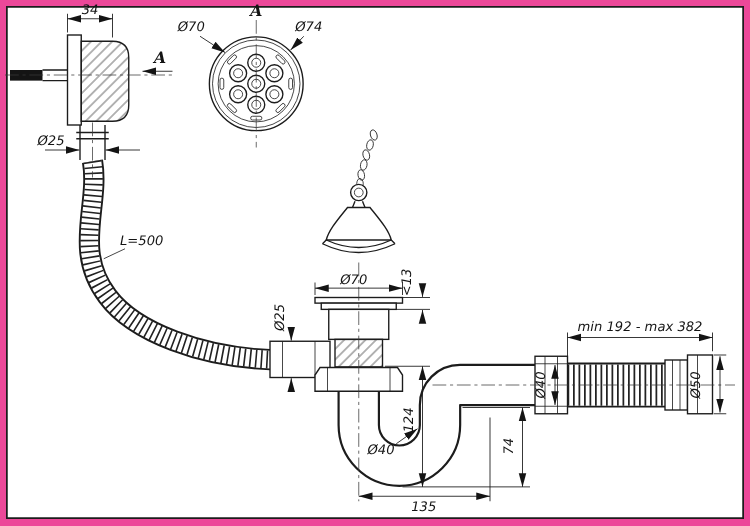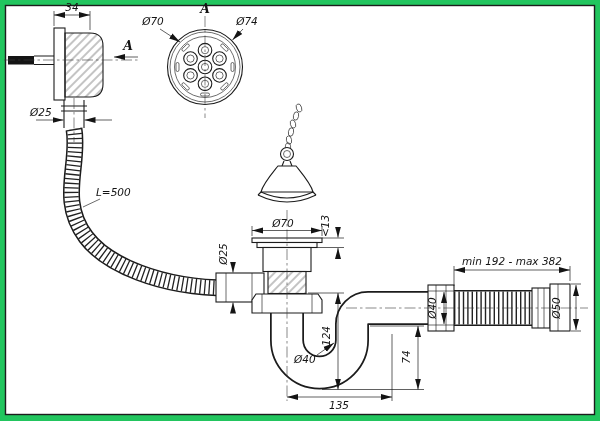--- a/index.html
+++ b/index.html
@@ -1,16 +1,16 @@
 <!DOCTYPE html>
 <html><head>
 <meta charset="utf-8">
 <style>
   html,body{margin:0;padding:0;background:#fff;}
-  .sheet{width:600px;height:421px;position:relative;background:#22c55e;overflow:hidden;}
+  .sheet{width:600px;height:421px;position:relative;background:#ec4899;overflow:hidden;}
   svg{display:block;}
   .ln{fill:none;stroke:#1c1c1c;stroke-width:1.1;}
   .lnf{fill:#fff;stroke:#1c1c1c;stroke-width:1.1;}
   .thin{fill:none;stroke:#1c1c1c;stroke-width:0.65;}
   .dim{fill:none;stroke:#1c1c1c;stroke-width:0.7;}
   .cl{fill:none;stroke:#3a3a3a;stroke-width:0.6;stroke-dasharray:11 3 2.5 3;}
   .hatched{fill:url(#hatch);stroke:#1c1c1c;stroke-width:1.1;}
   text{font:italic 10.5px "DejaVu Sans", sans-serif;fill:#141414;}
   .blab{font:italic bold 12.5px "DejaVu Serif", serif;}
 </style>

